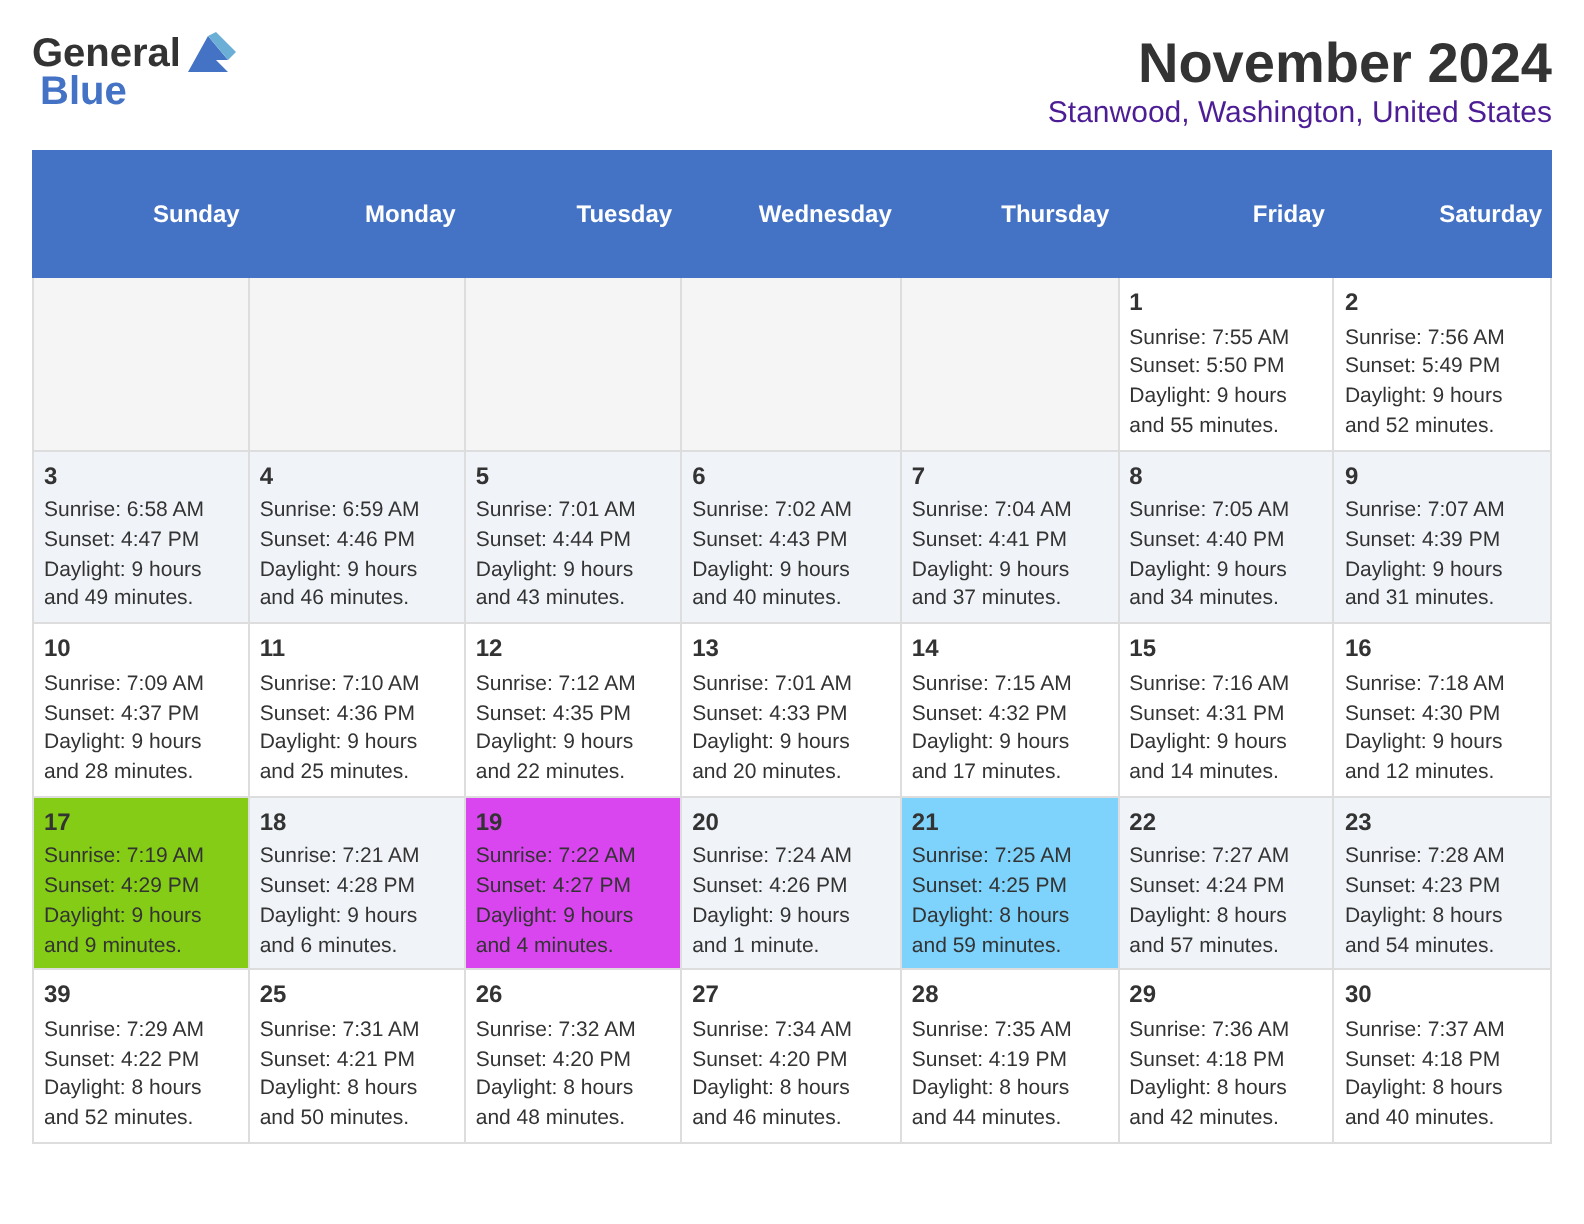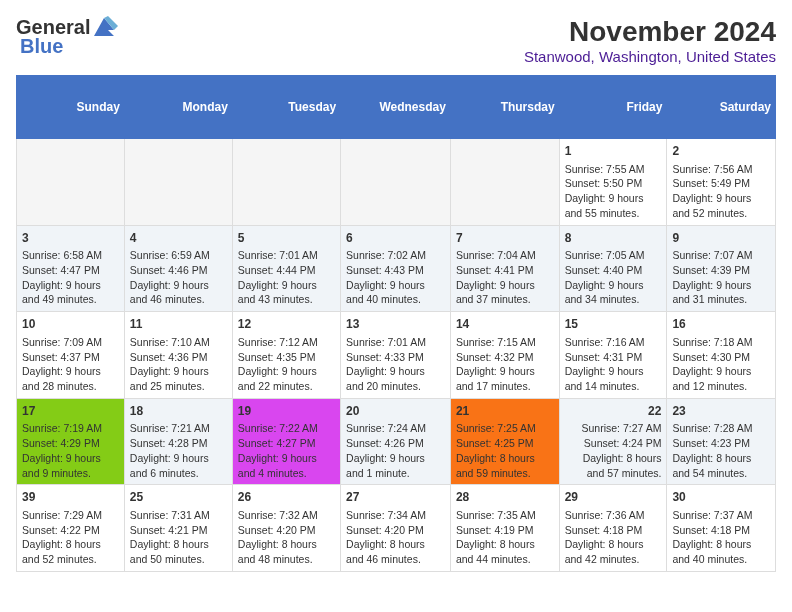--- a/index.html
+++ b/index.html
@@ -129,22 +129,22 @@
         <td><span class="day-num">13</span><span>Sunrise: 7:01 AM</span><br><span>Sunset: 4:33 PM</span><br><span>Daylight: 9 hours and 20 minutes.</span></td>
         <td><span class="day-num">14</span><span>Sunrise: 7:15 AM</span><br><span>Sunset: 4:32 PM</span><br><span>Daylight: 9 hours and 17 minutes.</span></td>
         <td><span class="day-num">15</span><span>Sunrise: 7:16 AM</span><br><span>Sunset: 4:31 PM</span><br><span>Daylight: 9 hours and 14 minutes.</span></td>
         <td><span class="day-num">16</span><span>Sunrise: 7:18 AM</span><br><span>Sunset: 4:30 PM</span><br><span>Daylight: 9 hours and 12 minutes.</span></td>
       </tr>
       <tr>
         <td style="background: #84cc16; margin-left: 48px;"><span class="day-num">17</span><span>Sunrise: 7:19 AM</span><br><span>Sunset: 4:29 PM</span><br><span>Daylight: 9 hours and 9 minutes.</span></td>
         <td style="background: rgb(240, 244, 248);"><span class="day-num">18</span><span>Sunrise: 7:21 AM</span><br><span>Sunset: 4:28 PM</span><br><span>Daylight: 9 hours and 6 minutes.</span></td>
         <td style="background: #d946ef;"><span class="day-num">19</span><span>Sunrise: 7:22 AM</span><br><span>Sunset: 4:27 PM</span><br><span>Daylight: 9 hours and 4 minutes.</span></td>
         <td style="background: rgb(240, 244, 248);"><span class="day-num">20</span><span>Sunrise: 7:24 AM</span><br><span>Sunset: 4:26 PM</span><br><span>Daylight: 9 hours and 1 minute.</span></td>
-        <td style="background: #f97316;"><span class="day-num">21</span><span>Sunrise: 7:25 AM</span><br><span>Sunset: 4:25 PM</span><br><span>Daylight: 8 hours and 59 minutes.</span></td>
-        <td style="background: rgb(240, 244, 248); text-align: right;"><span class="day-num">22</span><span>Sunrise: 7:27 AM</span><br><span>Sunset: 4:24 PM</span><br><span>Daylight: 8 hours and 57 minutes.</span></td>
+        <td style="background: #7dd3fc;"><span class="day-num">21</span><span>Sunrise: 7:25 AM</span><br><span>Sunset: 4:25 PM</span><br><span>Daylight: 8 hours and 59 minutes.</span></td>
+        <td style="background: rgb(240, 244, 248);"><span class="day-num">22</span><span>Sunrise: 7:27 AM</span><br><span>Sunset: 4:24 PM</span><br><span>Daylight: 8 hours and 57 minutes.</span></td>
         <td style="background: rgb(240, 244, 248); margin-left: 44px;"><span class="day-num">23</span><span>Sunrise: 7:28 AM</span><br><span>Sunset: 4:23 PM</span><br><span>Daylight: 8 hours and 54 minutes.</span></td>
       </tr>
       <tr>
         <td><span class="day-num">39</span><span>Sunrise: 7:29 AM</span><br><span>Sunset: 4:22 PM</span><br><span>Daylight: 8 hours and 52 minutes.</span></td>
         <td><span class="day-num">25</span><span>Sunrise: 7:31 AM</span><br><span>Sunset: 4:21 PM</span><br><span>Daylight: 8 hours and 50 minutes.</span></td>
         <td><span class="day-num">26</span><span>Sunrise: 7:32 AM</span><br><span>Sunset: 4:20 PM</span><br><span>Daylight: 8 hours and 48 minutes.</span></td>
         <td><span class="day-num">27</span><span>Sunrise: 7:34 AM</span><br><span>Sunset: 4:20 PM</span><br><span>Daylight: 8 hours and 46 minutes.</span></td>
         <td><span class="day-num">28</span><span>Sunrise: 7:35 AM</span><br><span>Sunset: 4:19 PM</span><br><span>Daylight: 8 hours and 44 minutes.</span></td>
         <td><span class="day-num">29</span><span>Sunrise: 7:36 AM</span><br><span>Sunset: 4:18 PM</span><br><span>Daylight: 8 hours and 42 minutes.</span></td>
         <td><span class="day-num">30</span><span>Sunrise: 7:37 AM</span><br><span>Sunset: 4:18 PM</span><br><span>Daylight: 8 hours and 40 minutes.</span></td>

